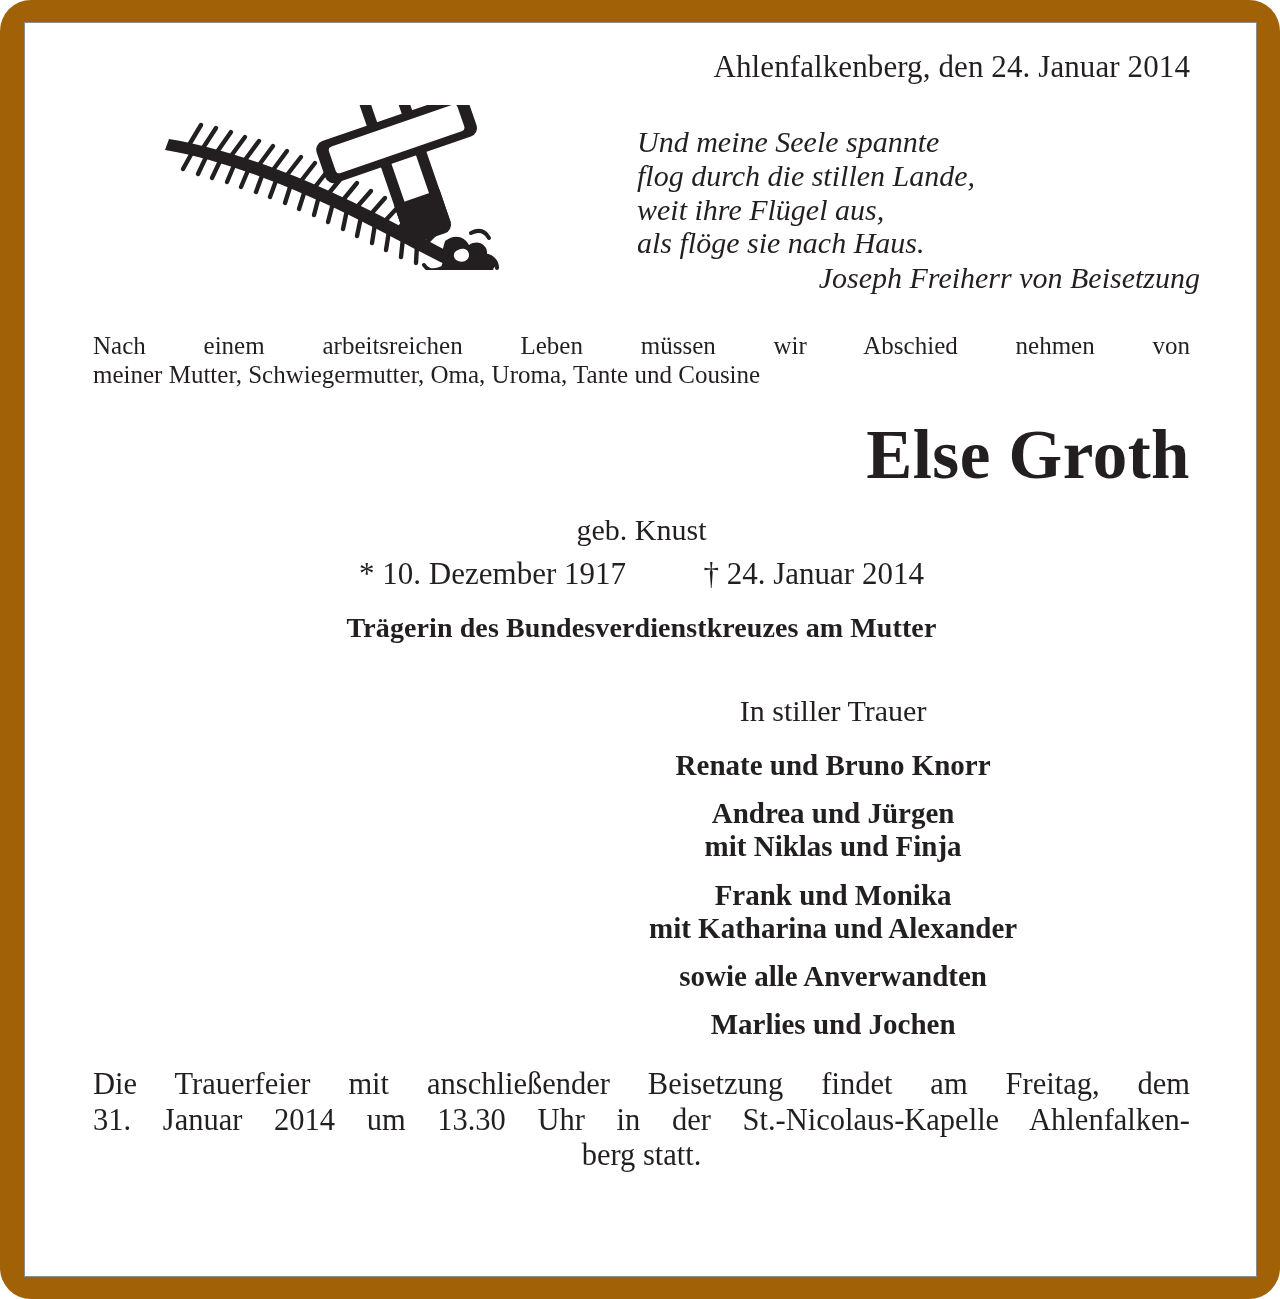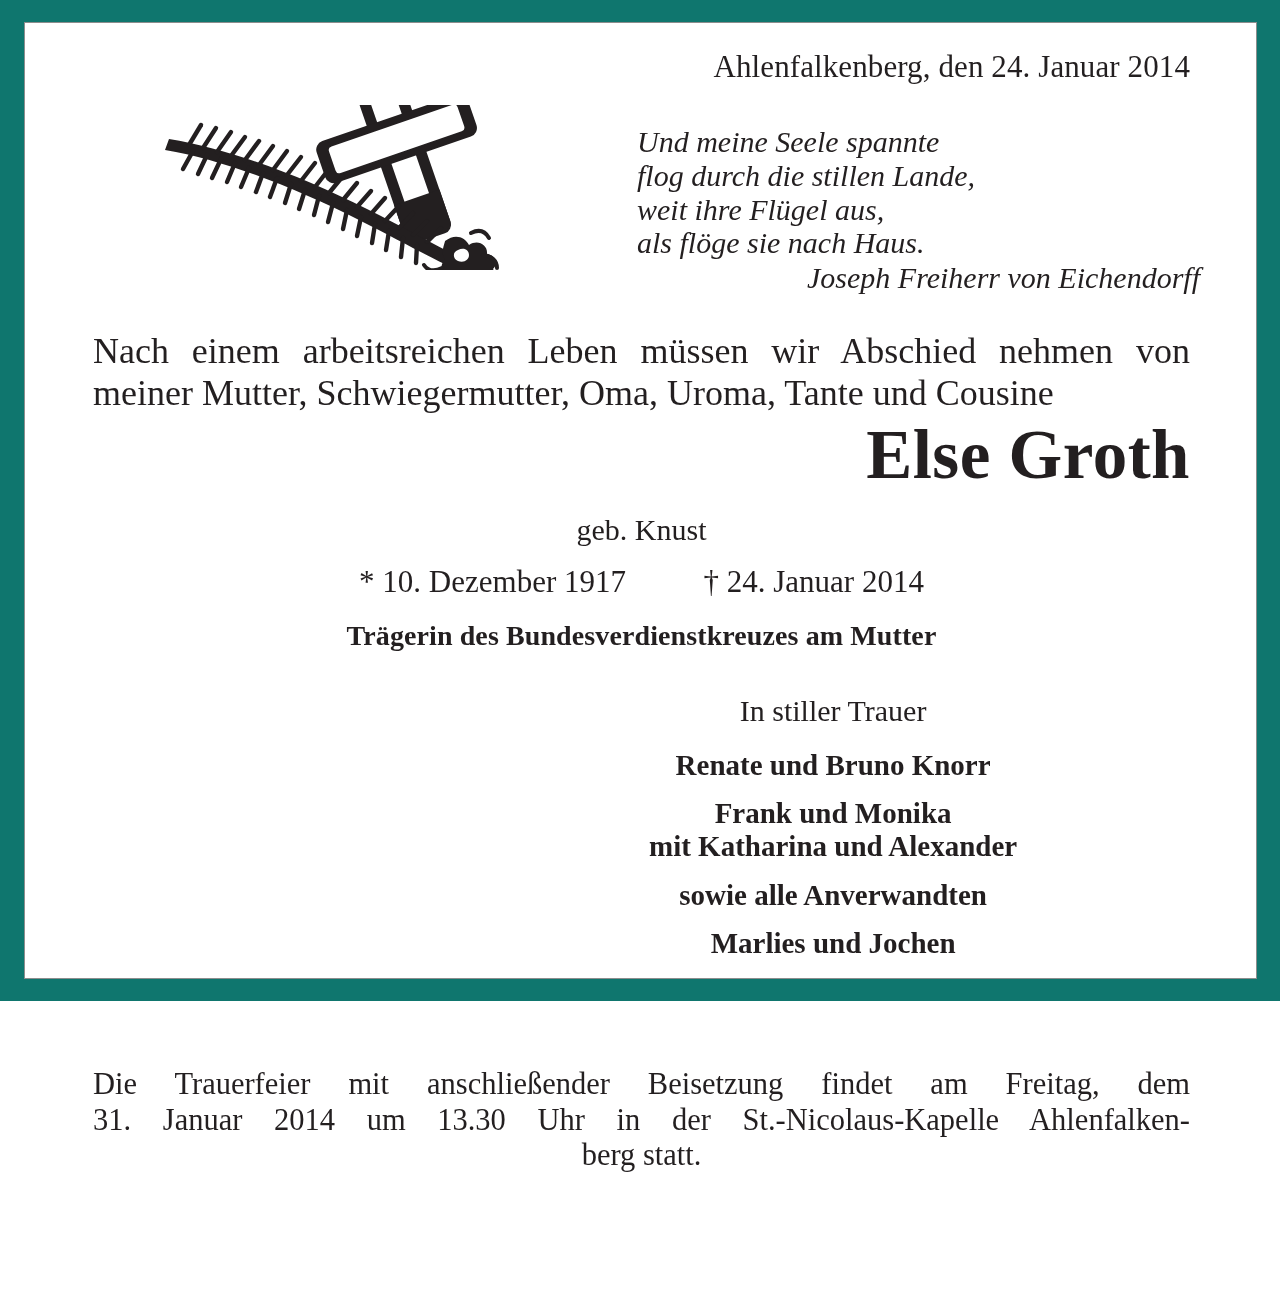--- a/index.html
+++ b/index.html
@@ -13,23 +13,24 @@
     height: 1299px;
     font-family: "Liberation Serif", "DejaVu Serif", serif;
     color: #231f20;
     overflow: hidden;
   }
 
   
   .notice-frame {
     box-sizing: border-box;
     width: 1280px;
-    height: 1001px;
-    background: #0f766e;
+    height: 1299px;
+    background: #a16207;
     padding: 22px 23px 22px 24px;
+    border-radius: 31px;
   }
   .notice-inner {
     box-sizing: border-box;
     width: 100%;
     height: 100%;
     background: #ffffff;
     border: 1px solid #8d8d8d;
     position: relative;
     padding: 0;
   }
@@ -79,21 +80,21 @@
     white-space: nowrap;
     margin-top: 1px;
   }
 
   
   .intro {
     position: absolute;
     top: 308px;
     left: 68px;
     right: 66px;
-    font-size: 36px;
+    font-size: 25px;
     line-height: 1.165;
     text-align: justify;
     text-align-last: left;
   }
   .intro .ln1 { display: block; text-align: justify; text-align-last: justify; }
   .intro .ln2 { display: block; }
 
   
   .nameblock {
     position: absolute;
@@ -111,21 +112,21 @@
     text-align: right;
   }
   .maiden-name {
     font-size: 30px;
     line-height: 1.0;
     margin-top: 25px;
   }
   .dates {
     font-size: 31px;
     line-height: 1.0;
-    margin-top: 21px;
+    margin-top: 13px;
     white-space: nowrap;
   }
   .dates .gap { display: inline-block; width: 62px; }
   .honor {
     font-size: 28px;
     font-weight: bold;
     line-height: 1.0;
     margin-top: 25px;
     letter-spacing: 0.1px;
   }
@@ -255,21 +256,21 @@
             </g>
           </g>
         </svg>
       </div>
 
       <div class="verse">
         <span class="vline">Und meine Seele spannte</span>
         <span class="vline">flog durch die stillen Lande,</span>
         <span class="vline">weit ihre Flügel aus,</span>
         <span class="vline">als flöge sie nach Haus.</span>
-        <span class="attrib">Joseph Freiherr von Eichendorff</span>
+        <span class="attrib">Joseph Freiherr von Beisetzung</span>
       </div>
 
       <div class="intro">
         <span class="ln1">Nach einem arbeitsreichen Leben müssen wir Abschied nehmen von</span>
         <span class="ln2">meiner Mutter, Schwiegermutter, Oma, Uroma, Tante und Cousine</span>
       </div>
 
       <div class="nameblock">
         <div class="deceased-name">Else Groth</div>
         <div class="maiden-name">geb. Knust</div>
@@ -283,20 +284,24 @@
         <div class="honor">Trägerin des Bundesverdienstkreuzes am Mutter</div>
       </div>
 
       <div class="mourners">
         <div class="mourn-head">In stiller Trauer</div>
 
         <div class="mourn-group">
           <span>Renate und Bruno Knorr</span>
         </div>
         <div class="mourn-group">
+          <span>Andrea und Jürgen</span>
+          <span class="sub">mit Niklas und Finja</span>
+        </div>
+        <div class="mourn-group">
           <span>Frank und Monika</span>
           <span class="sub">mit Katharina und Alexander</span>
         </div>
         <div class="mourn-group">
           <span>sowie alle Anverwandten</span>
         </div>
         <div class="mourn-group">
           <span>Marlies und Jochen</span>
         </div>
       </div>

